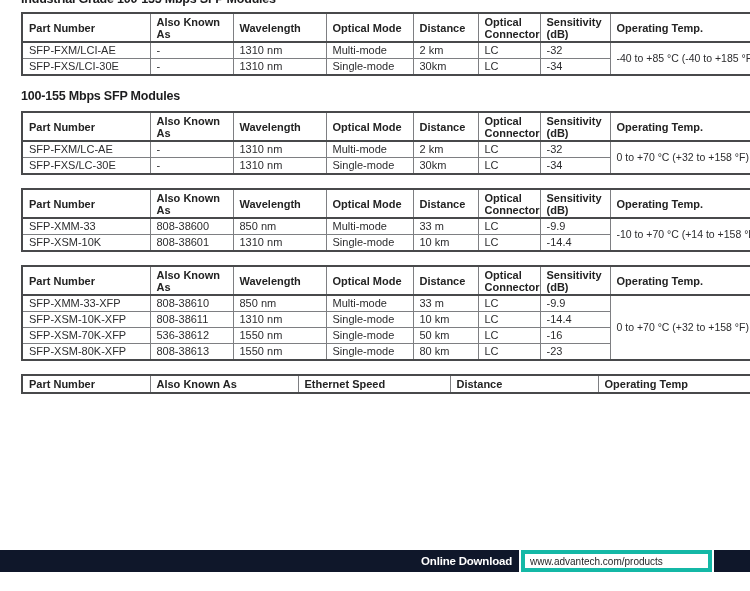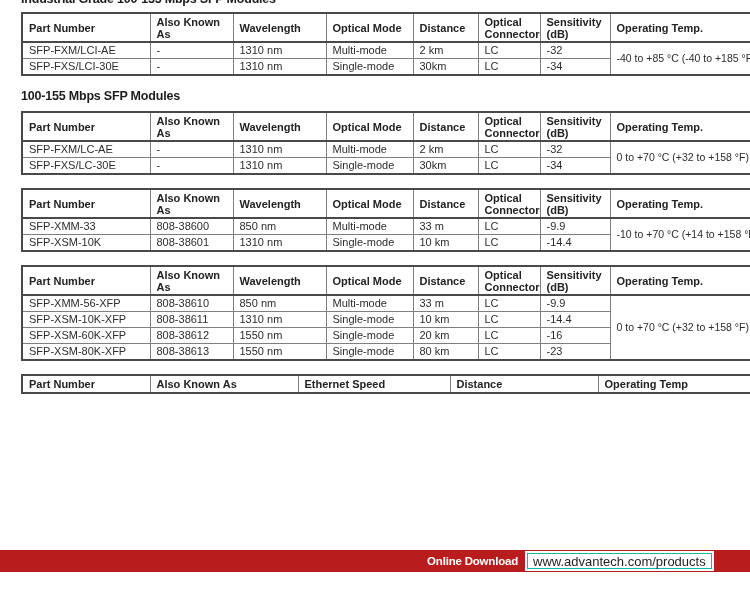--- a/index.html
+++ b/index.html
@@ -67,26 +67,26 @@
   .footer-label {
     color: #ffffff;
     font-weight: bold;
     font-size: 11.5px;
     margin-right: 9px;
     letter-spacing: -0.2px;
   }
   .url-box {
     width: 178px; height: 14px;
     background: #ffffff;
-    border: 1px solid #14b8a6;
+    border: 4px solid #14b8a6;
     box-shadow: 0 0 0 2px #ffffff;
     display: flex;
     align-items: center;
     padding-left: 5px;
-    font-size: 13px;
+    font-size: 10px;
     color: #1f1f21;
   }
 </style>
 </head>
 <body>
 
 <div class="content">
     <section class="section first">
       <div class="clip-top">
         <h2 class="section-title">Industrial Grade 100-155 Mbps SFP Modules</h2>
@@ -251,44 +251,44 @@
             <th>Wavelength</th>
             <th>Optical Mode</th>
             <th>Distance</th>
             <th>Optical Connector</th>
             <th>Sensitivity (dB)</th>
             <th class="center">Operating Temp.</th>
           </tr>
         </thead>
         <tbody>
           <tr>
-            <td>SFP-XMM-56-XFP</td>
+            <td>SFP-XMM-33-XFP</td>
             <td>808-38610</td>
             <td>850 nm</td>
             <td>Multi-mode</td>
             <td>33 m</td>
             <td>LC</td>
             <td>-9.9</td>
             <td class="center temp" rowspan="4">0 to +70 °C (+32 to +158 °F)</td>
           </tr>
           <tr>
             <td>SFP-XSM-10K-XFP</td>
             <td>808-38611</td>
             <td>1310 nm</td>
             <td>Single-mode</td>
             <td>10 km</td>
             <td>LC</td>
             <td>-14.4</td>
           </tr>
           <tr>
-            <td>SFP-XSM-60K-XFP</td>
-            <td>808-38612</td>
+            <td>SFP-XSM-70K-XFP</td>
+            <td>536-38612</td>
             <td>1550 nm</td>
             <td>Single-mode</td>
-            <td>20 km</td>
+            <td>50 km</td>
             <td>LC</td>
             <td>-16</td>
           </tr>
           <tr>
             <td>SFP-XSM-80K-XFP</td>
             <td>808-38613</td>
             <td>1550 nm</td>
             <td>Single-mode</td>
             <td>80 km</td>
             <td>LC</td>
@@ -314,16 +314,16 @@
             <th>Distance</th>
             <th class="center">Operating Temp</th>
           </tr>
         </thead>
         <tbody>
         </tbody>
       </table>
     </section>
   </div>
 
-<div class="footer-bar" style="background: #b91c1c;">
+<div class="footer-bar" style="background: #0f172a;">
   <span class="footer-label">Online Download</span>
   <span class="url-box">www.advantech.com/products</span>
 </div>
 
 </body></html>

